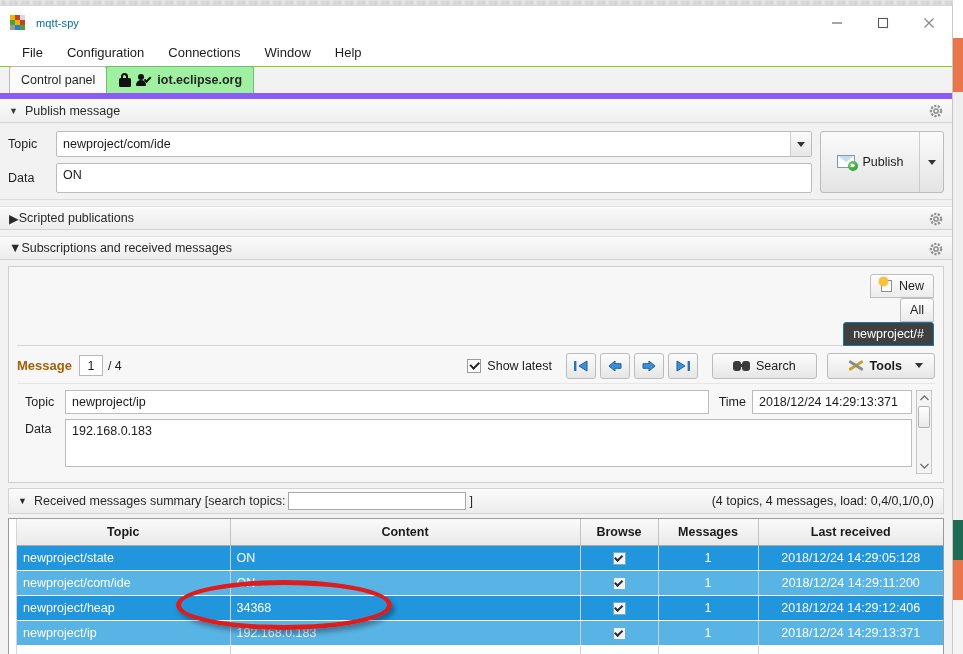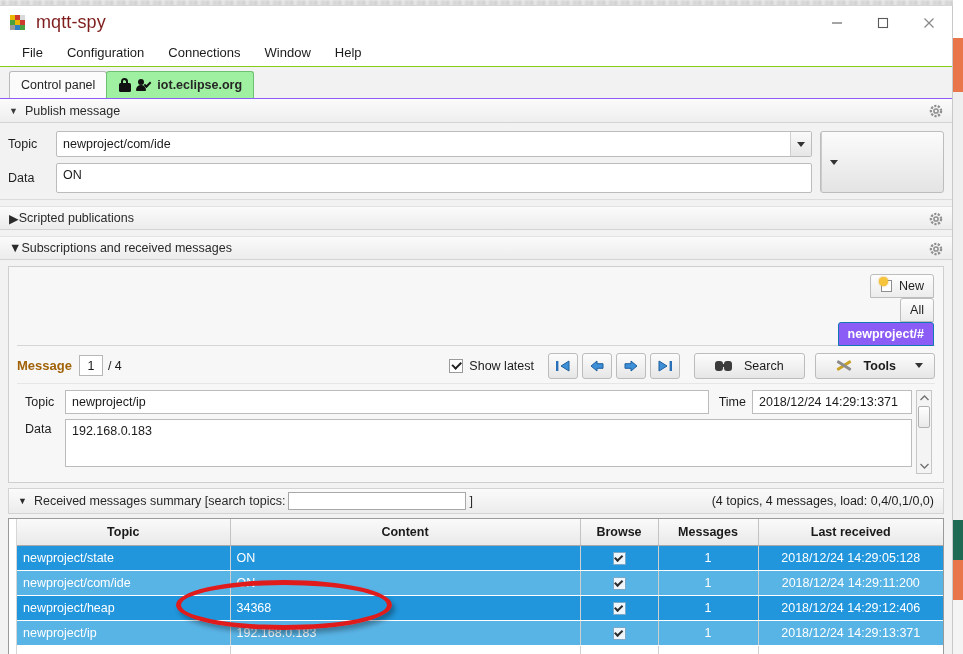--- a/index.html
+++ b/index.html
@@ -68,21 +68,21 @@
   .app-icon i:nth-child(1){ background:#e8b500; }
   .app-icon i:nth-child(2){ background:#cf3a2e; }
   .app-icon i:nth-child(3){ background:#d9d9d9; }
   .app-icon i:nth-child(4){ background:#4aa03f; }
   .app-icon i:nth-child(5){ background:#e8b500; }
   .app-icon i:nth-child(6){ background:#cf3a2e; }
   .app-icon i:nth-child(7){ background:#9a9a9a; }
   .app-icon i:nth-child(8){ background:#2f7fc4; }
   .app-icon i:nth-child(9){ background:#4aa03f; }
   .app-title {
-    font-size: 18px; color: #7f1d1d; letter-spacing: .1px;
+    font-size: 11px; color: #0369a1; letter-spacing: .1px;
   }
   .win-btns { position: absolute; right: 0; top: 0; height: 33px; display: flex; }
   .win-btn {
     width: 46px; height: 33px; display: flex; align-items: center; justify-content: center;
     color: #5a5a5a;
   }
   .win-btn svg { display: block; }
 
   
   .menubar {
@@ -94,21 +94,21 @@
   .menu-item {
     font-size: 13px; color: #1b1b1b;
     padding: 4px 12px; border-radius: 2px; white-space: nowrap;
   }
 
   
   .tabstrip {
     height: 32px; background: #f2f2f2;
     display: flex; align-items: flex-end;
     padding-left: 9px;
-    border-bottom: 1px solid #8b5cf6;
+    border-bottom: 6px solid #8b5cf6;
   }
   .tab {
     height: 27px; display: flex; align-items: center; gap: 5px;
     padding: 0 11px;
     font-size: 12.5px; color: #262626;
     background: #fbfbfb;
     border: 1px solid #b9b9b9; border-bottom: none;
     border-radius: 3px 3px 0 0;
     margin-right: -1px;
   }
@@ -248,21 +248,21 @@
   }
   .subtabs { display: flex; align-items: flex-end; flex-direction: column; }
   .subtab {
     height: 24px; display: flex; align-items: center; gap: 5px;
     padding: 0 9px; font-size: 12.5px; color: #1e1e1e;
     background: linear-gradient(180deg,#fdfdfd,#ececec);
     border: 1px solid #bdbdbd; border-radius: 3px 3px 0 0;
     margin-right: 1px;
   }
   .subtab.sel {
-    background: #8b5cf6; color: #fff; font-weight: bold; border-color: #1277b5;
+    background: #404040; color: #fff; font-weight: normal; border-color: #1277b5;
   }
   .page-ico { width: 14px; height: 14px; position: relative; flex: none; }
   .page-ico .sheet {
     position: absolute; left: 1px; top: 1px; width: 11px; height: 12px;
     background: #fff; border: 1px solid #8d8d8d;
   }
   .page-ico .star {
     position: absolute; left: -1px; top: -2px; width: 9px; height: 9px;
     background: #f6c33c; border-radius: 50%;
     box-shadow: 0 0 2px #e0a417;
@@ -293,21 +293,21 @@
   .navbtn {
     width: 30px; height: 26px; margin-right: 4px;
     border: 1px solid #bcbcbc; border-radius: 3px;
     background: linear-gradient(180deg,#fcfcfc,#e6e6e6);
     display: flex; align-items: center; justify-content: center;
   }
   .navbtn svg { display:block; }
   .toolbtn {
     height: 26px; border: 1px solid #bcbcbc; border-radius: 3px;
     background: linear-gradient(180deg,#fcfcfc,#e6e6e6);
-    display: flex; align-items: center; gap: 12px; padding: 0 20px;
+    display: flex; align-items: center; gap: 6px; padding: 0 20px;
     font-size: 12.5px; color: #1b1b1b; margin-left: 10px;
   }
   .toolbtn.withdrop { padding-right: 4px; font-weight: bold; }
   .toolbtn .dropsep { width: 22px; display:flex; align-items:center; justify-content:center; }
   .binoc { width: 17px; height: 12px; position: relative; flex:none; }
   .binoc .l, .binoc .r {
     position: absolute; top: 1px; width: 8px; height: 10px; background: #3b3b3b; border-radius: 3px;
   }
   .binoc .l { left: 0; } .binoc .r { right: 0; }
   .binoc .bridge { position: absolute; left: 6px; top: 4px; width: 5px; height: 3px; background: #3b3b3b; }
@@ -524,20 +524,29 @@
                 <span class="caret"></span>
               </div>
             </div>
           </div>
           <div class="field-row">
             <div class="field-label">Data</div>
             <div class="textbox">ON</div>
           </div>
         </div>
         <div class="publish-btn-wrap">
+          <div class="publish-btn">
+            <span class="env-ico">
+              <span class="env"></span>
+                <span class="flapL"></span>
+                <span class="flapR"></span>
+                <span class="dot"></span>
+            </span>
+            <span>Publish</span>
+          </div>
           <div class="publish-drop">
             <span class="caret"></span>
           </div>
         </div>
       </div>
 
       <div class="pane-collapsed">
         <span class="tri">▶</span>
         <span>Scripted publications</span>
         <span class="gear">

